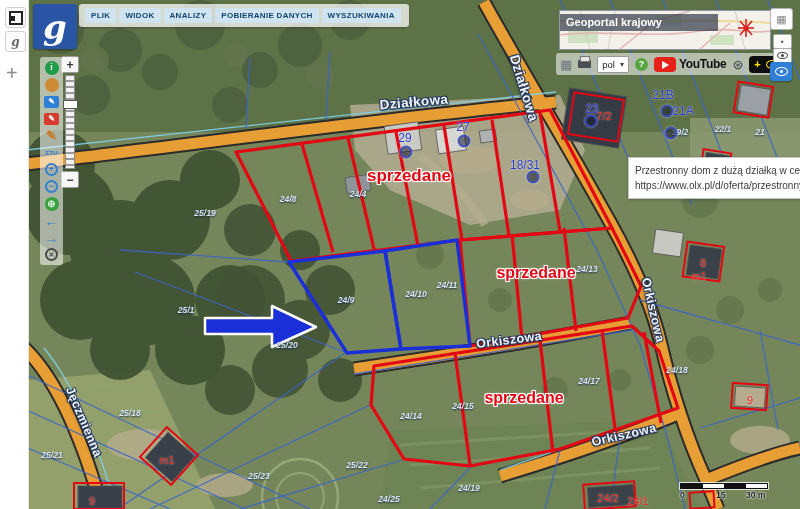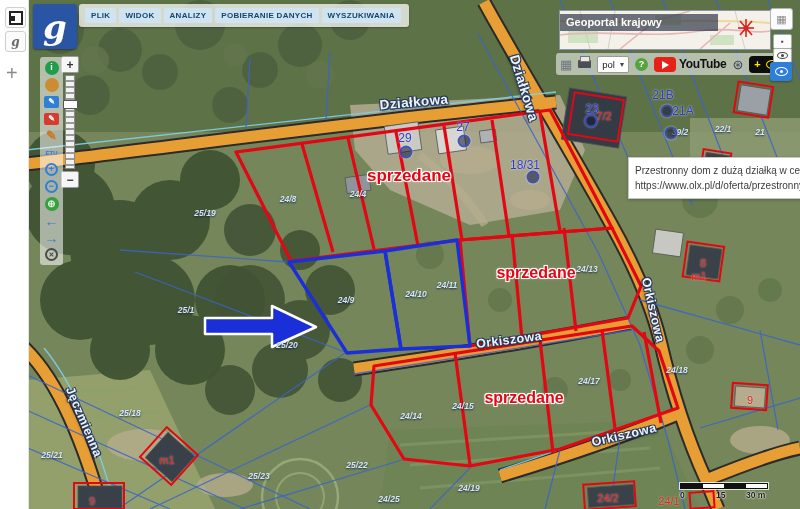--- a/index.html
+++ b/index.html
@@ -306,21 +306,21 @@
       <div class="parcel" style="left: 680px; top: 132px;">39/2</div>
       <div class="parcel" style="left: 723px; top: 129px;">22/1</div>
       <div class="parcel" style="left: 760px; top: 132px;">21</div>
       <div class="redlbl" style="left: 604px; top: 116px;">7/2</div>
       <div class="redlbl" style="left: 703px; top: 263px;">8</div>
       <div class="redlbl" style="left: 699px; top: 276px;">m1</div>
       <div class="redlbl" style="left: 750px; top: 400px;">9</div>
       <div class="redlbl" style="left: 167px; top: 460px;">m1</div>
       <div class="redlbl" style="left: 92px; top: 501px;">9</div>
       <div class="redlbl" style="left: 608px; top: 498px;">24/2</div>
-      <div class="redlbl" style="left: 669px; top: 501px;">24/1</div>
+      <div class="redlbl" style="left: 638px; top: 501px;">24/1</div>
       <div class="housel" style="left: 405px; top: 138px;">29</div>
       <div class="marker" style="left: 406px; top: 152px;"></div>
       <div class="housel" style="left: 463px; top: 127px;">27</div>
       <div class="marker" style="left: 464px; top: 141px;"></div>
       <div class="housel" style="left: 525px; top: 165px;">18/31</div>
       <div class="marker" style="left: 533px; top: 177px;"></div>
       <div class="housel" style="left: 592px; top: 109px;">23</div>
       <div class="marker" style="left: 591px; top: 121px;"></div>
       <div class="housel" style="left: 663px; top: 95px;">21B</div>
       <div class="marker" style="left: 667px; top: 111px;"></div>

